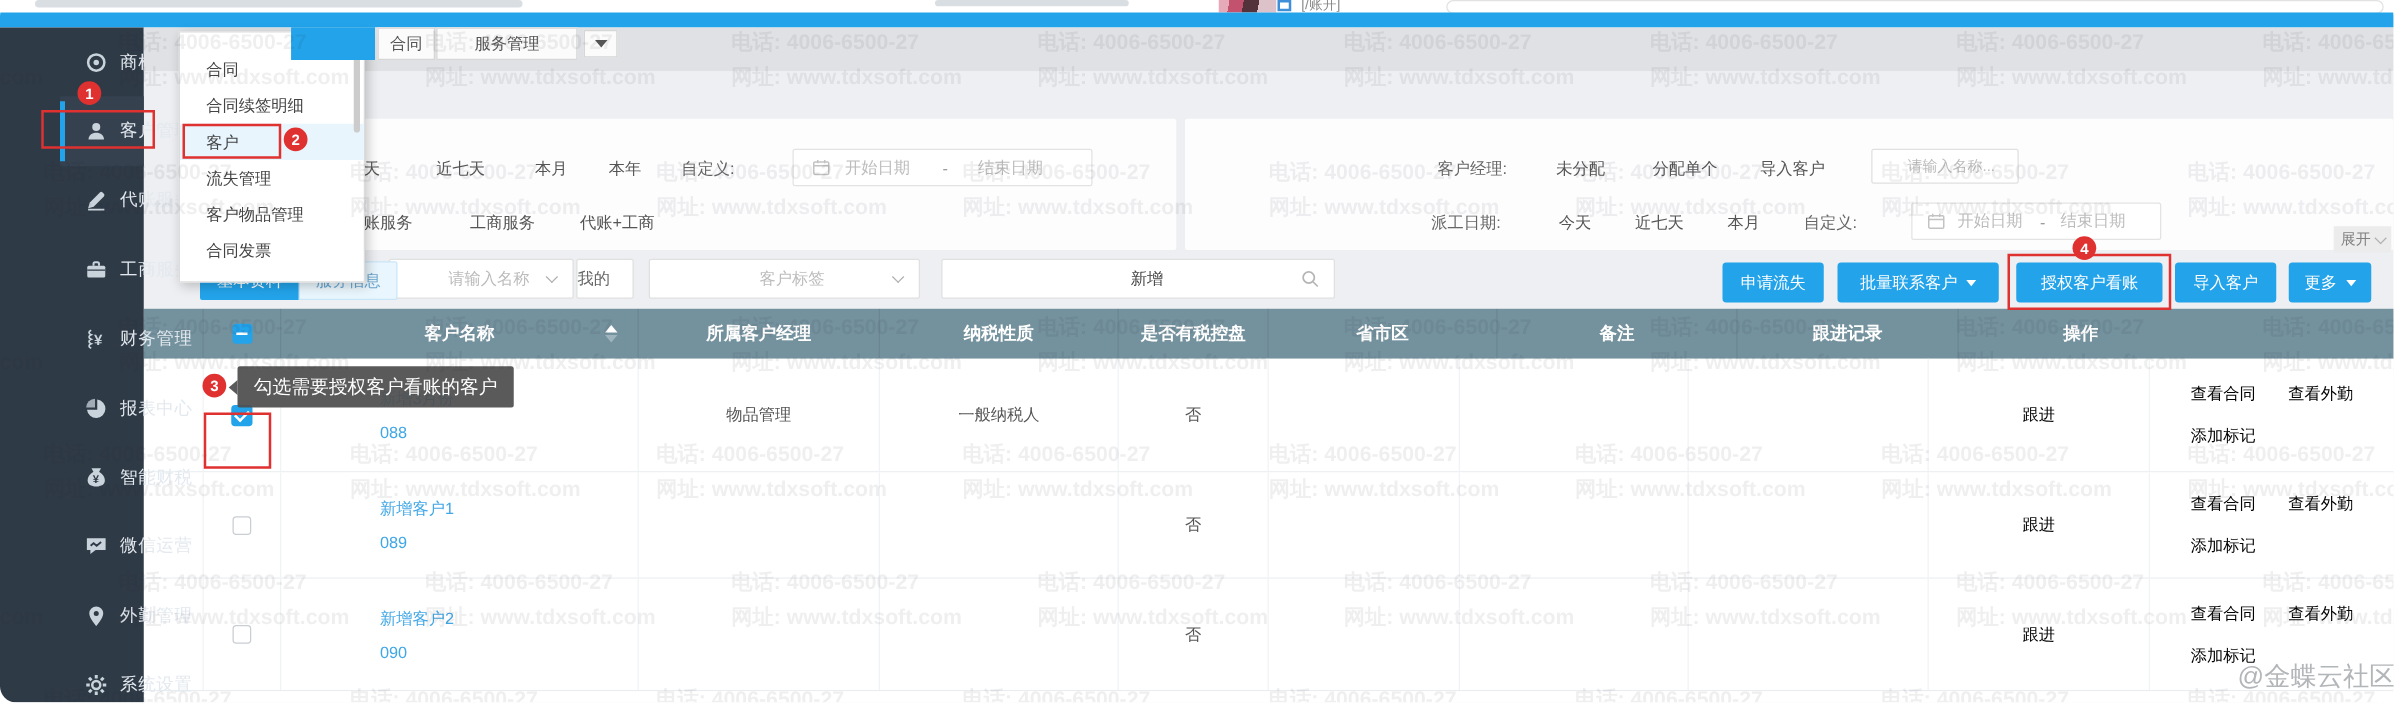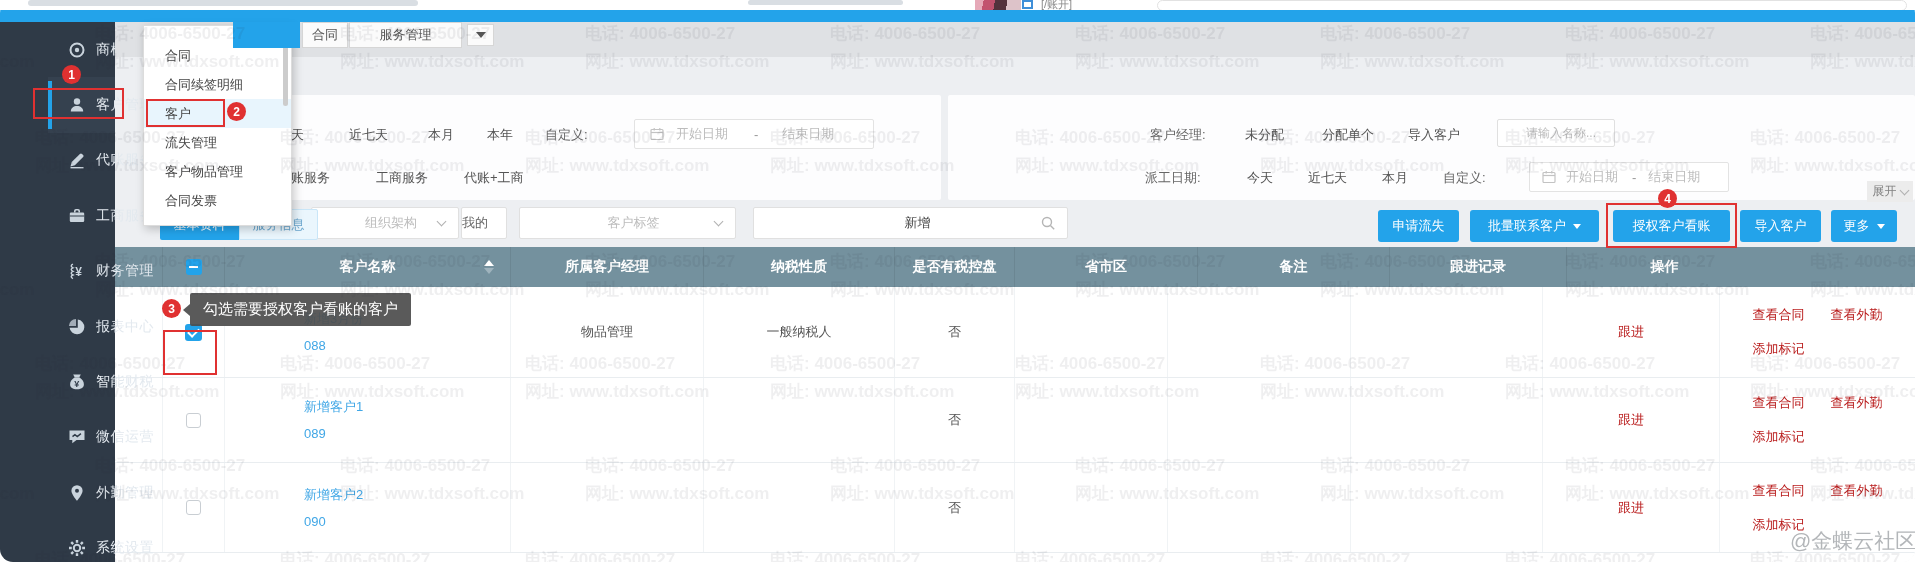--- a/index.html
+++ b/index.html
@@ -49,21 +49,21 @@
   .tcell{flex:none;box-sizing:border-box;display:flex;align-items:center;justify-content:center;position:relative;}
   .thead .tcell{color:#fff;font-size:14px;font-weight:bold;border-right:1px solid rgba(0,0,0,0.07);}
   .thead .tcell:last-child{border-right:none;}
   .tbody-row{background:#fff;border-bottom:1px solid #e9edf0;}
   .tbody-row .tcell{font-size:13px;color:#555;border-right:1px solid #f0f3f5;}
   .tbody-row .tcell:last-child{border-right:none;}
   .c0{width:48px;}.c1{width:62px;}.c2{width:286px;justify-content:flex-start;}
   .c3{width:193px;}.c4{width:191px;}.c5{width:120px;}.c6{width:153px;}
   .c7{width:183px;}.c8{width:192px;}.c9{width:177px;}.c10{width:195px;}
   .name-lines{padding-left:79px;line-height:27px;font-size:13px;color:#41a7e6;cursor:pointer;}
-  .blue-link{color:#b91c1c;font-size:13px;cursor:pointer;white-space:nowrap;}
+  .blue-link{color:#000000;font-size:13px;cursor:pointer;white-space:nowrap;}
   .action-wrap{line-height:34px;font-size:13px;}
   .sortcarets{position:absolute;right:16px;top:50%;transform:translateY(-50%);display:flex;flex-direction:column;gap:2px;}
   .car-up{width:0;height:0;border-left:5px solid transparent;border-right:5px solid transparent;border-bottom:6px solid #fff;}
   .car-dn{width:0;height:0;border-left:5px solid transparent;border-right:5px solid transparent;border-top:6px solid #9fb3bd;}
   .cb{box-sizing:border-box;border-radius:3px;cursor:pointer;}
   .cb.blue{background:#23a3ea;display:flex;align-items:center;justify-content:center;}
   .cb.empty{background:#fff;border:1px solid #c9ced3;}
   .cb .minus{width:9px;height:2px;background:#fff;}
   .cb .tick{width:5px;height:9px;border-right:2px solid #fff;border-bottom:2px solid #fff;transform:rotate(45deg);margin-top:-2px;}
   
@@ -254,21 +254,21 @@
       <span class="chev"></span>
   </div>
 
   <div class="abs vtab blue" style="left:160px;top:209px;width:79px;height:31px;">
       <span>基本资料</span>
     </div>
   <div class="abs vtab lite" style="left:239px;top:209px;width:79px;height:31px;">
       <span>服务信息</span>
     </div>
   <div class="abs input" style="left:311px;top:207px;width:148px;height:32px;">
-    <span class="ph" style="margin-left:12px;">组织架构</span>
+    <span class="ph" style="margin-left:12px;">请输入名称</span>
     <span class="chev" style="position:absolute;right:13px;"></span>
   </div>
   <div class="abs input" style="left:461px;top:207px;width:46px;height:32px;justify-content:flex-start;">
     <span style="font-size:13px;color:#666;">我的</span>
   </div>
   <div class="abs input" style="left:519px;top:207px;width:217px;height:32px;">
     <span class="ph" style="margin-left:12px;">客户标签</span>
     <span class="chev" style="position:absolute;right:13px;"></span>
   </div>
   <div class="abs input" style="left:753px;top:207px;width:315px;height:32px;">

